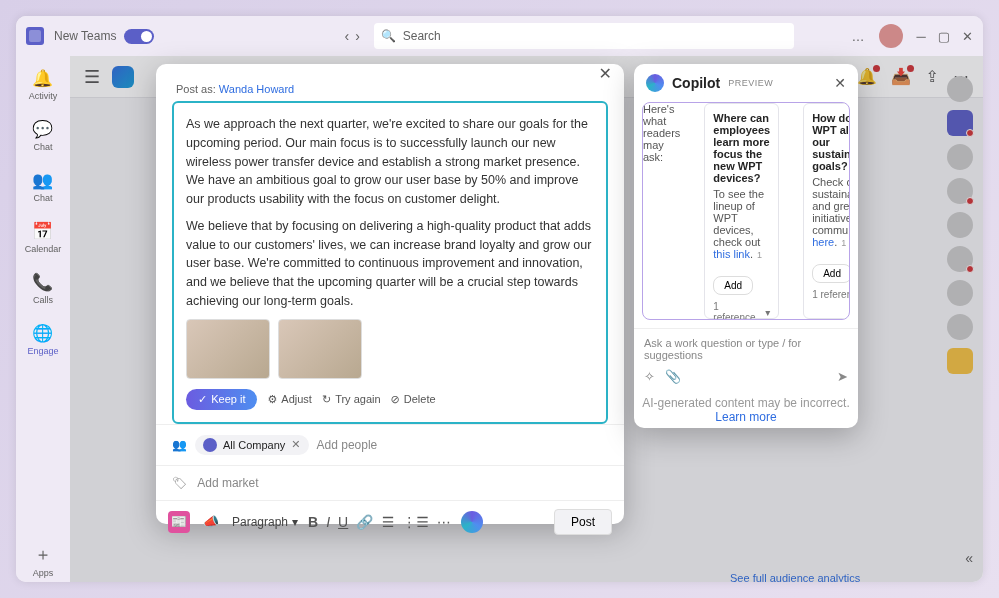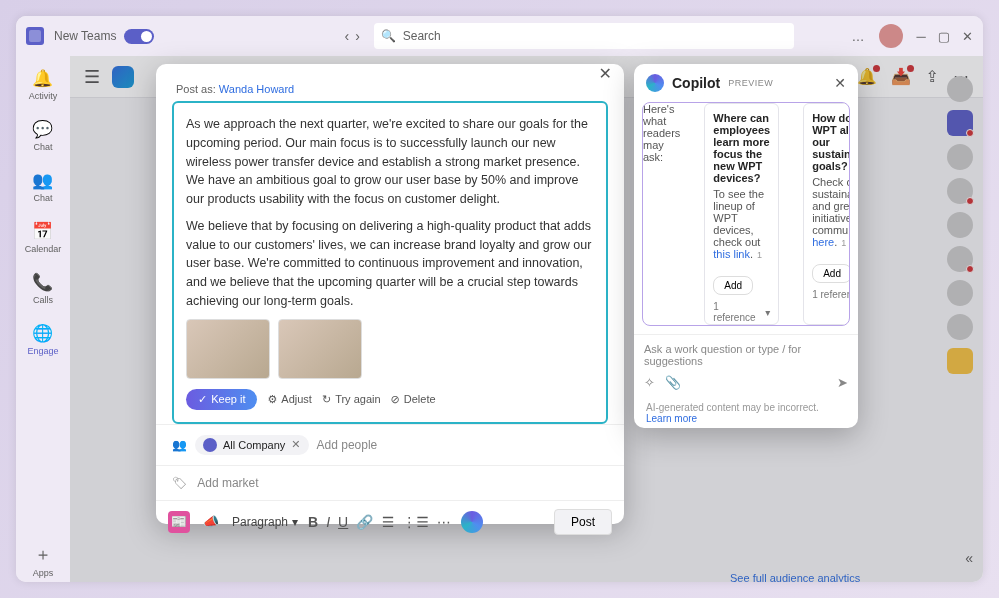--- a/index.html
+++ b/index.html
@@ -95,21 +95,21 @@
   .sugg-card .a{color:#555;}
   .sugg-card .a a{color:#2f6de0;text-decoration:none;}
   .ref-cnt{font-size:9px;color:#999;margin-left:4px;}
   .add-btn{margin-top:16px;border:1px solid #ddd;background:#fff;border-radius:8px;padding:3px 10px;font-size:10px;}
   .ref-expand{margin-top:6px;font-size:10px;color:#777;display:flex;align-items:center;gap:4px;}
   .more-sugg{font-size:11px;color:#555;display:flex;align-items:center;justify-content:space-between;padding:4px 2px;}
   .cp-input{border-top:1px solid #eee;padding:8px 10px;}
   .cp-input .ask{font-size:11px;color:#888;margin-bottom:8px;}
   .cp-input .irow{display:flex;align-items:center;gap:10px;color:#888;}
   .cp-input .send{margin-left:auto;}
-  .disclaimer{font-size:10px;color:#999;padding:4px 12px;}
+  .disclaimer{font-size:12px;color:#999;text-align:center;padding:4px 6px;}
   .disclaimer a{color:#2f6de0;text-decoration:none;}
 
   .analytics-link{position:absolute;left:660px;top:516px;color:#2f6de0;font-size:11px;}
 </style>
 </head>
 <body>
 
 <div class="frame">
 
   <div class="titlebar">

